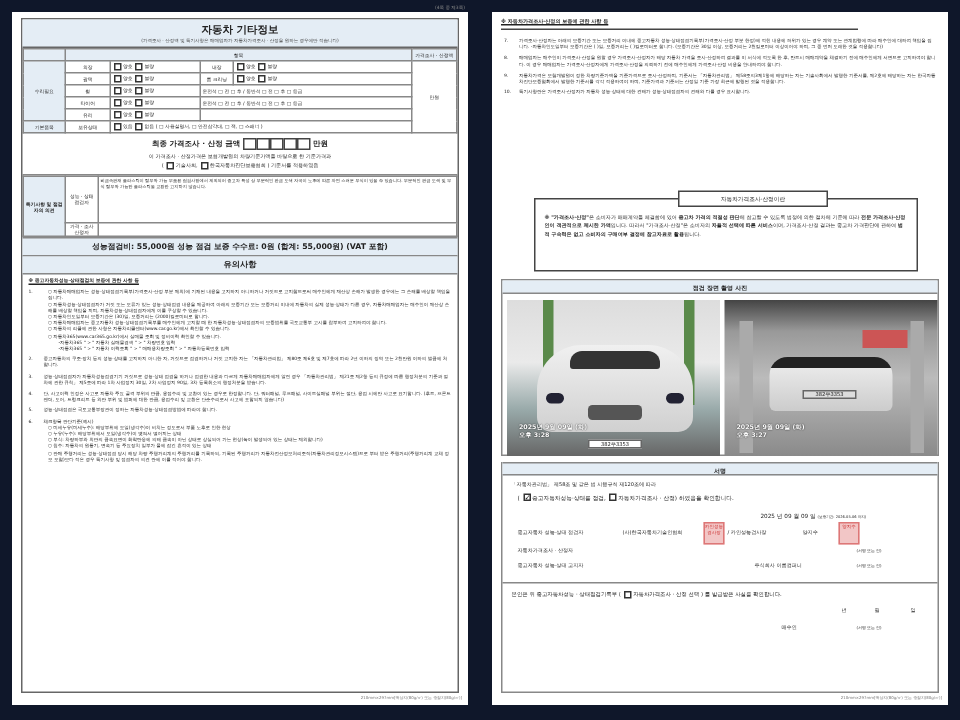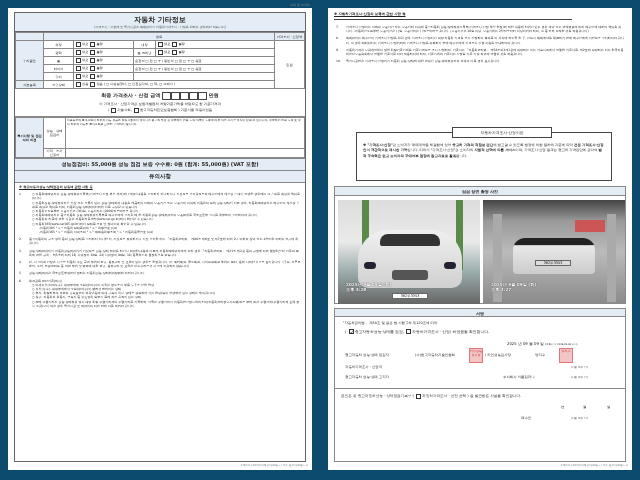--- a/index.html
+++ b/index.html
@@ -1,17 +1,17 @@
 <!DOCTYPE html>
 <html><head>
 <meta charset="utf-8">
 <style>
   * { box-sizing: border-box; margin: 0; padding: 0; }
   html, body { width: 640px; height: 480px; overflow: hidden; background: #f3f3f3; font-family: "DejaVu Sans", sans-serif; color: #222; }
-  .wrap { position: relative; width: 640px; height: 480px; background: #0c4a6e; }
+  .wrap { position: relative; width: 640px; height: 480px; background: #0f172a; }
   .page { position: absolute; top: 8px; width: 304px; height: 462px; background: #fff; }
   .page.left { left: 8px; }
   .page.right { left: 328px; }
   .pno { position: absolute; top: -5px; right: 2px; font-size: 3px; color: #888; }
   .frame { position: absolute; left: 6px; right: 6px; border: 1px solid #666; }
   .left .frame { top: 4px; height: 450px; }
   .hdr { background: #e4edf5; text-align: center; border-bottom: 1px solid #666; }
   .hdr .t { font-size: 7px; font-weight: bold; padding-top: 2px; }
   .hdr .s { font-size: 3px; color: #444; padding-bottom: 2px; }
   table { border-collapse: collapse; width: 100%; font-size: 3.2px; }

